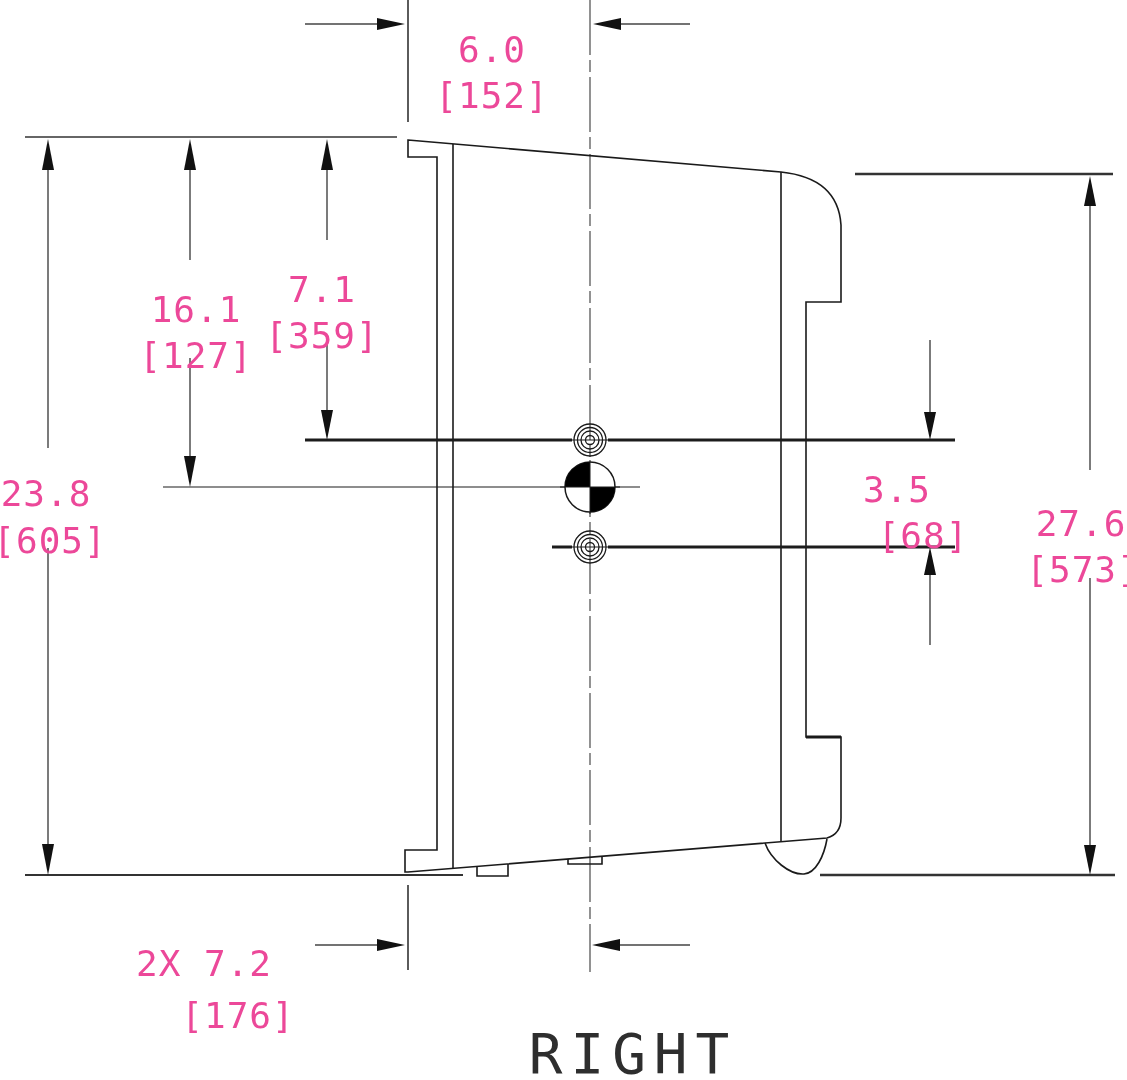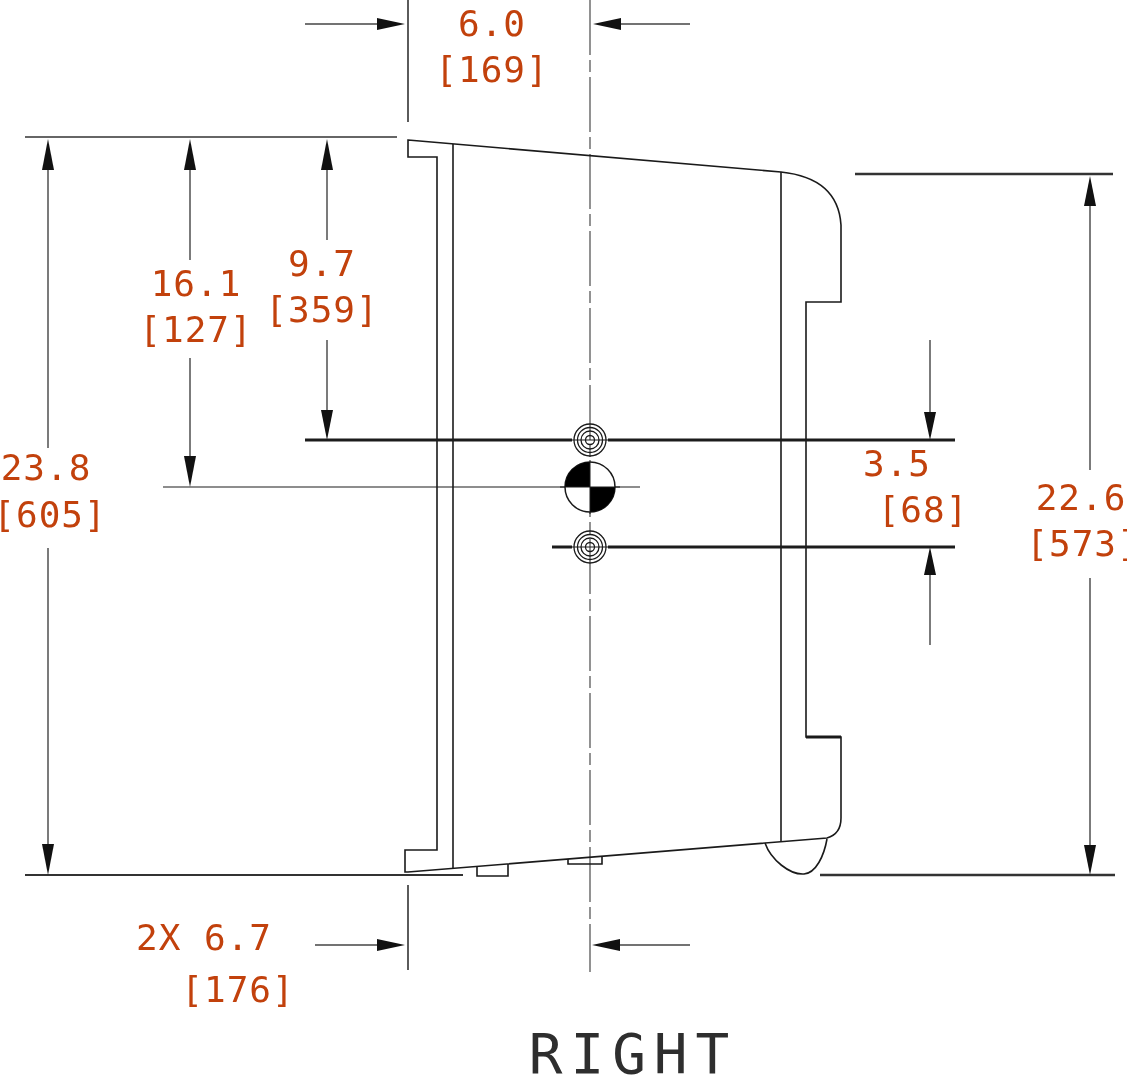--- a/index.html
+++ b/index.html
@@ -4,21 +4,21 @@
 <style>
   html,body{margin:0;padding:0;background:#ffffff;}
   #stage{
     position:relative;width:1127px;height:1080px;background:#fff;
     overflow:hidden;font-family:"DejaVu Sans Mono","Liberation Mono",monospace;
   }
   #linework{position:absolute;left:0;top:0;}
   .dim{
     position:absolute;transform:translateX(-50%);
     font-size:36px;line-height:1.0;letter-spacing:1px;
-    color:#c2410c;white-space:nowrap;
+    color:#ec4899;white-space:nowrap;margin-top:26px;
   }
   .view-label{
     position:absolute;transform:translateX(-50%);
     font-size:56px;line-height:1.0;letter-spacing:8px;
     color:#2e2e2e;white-space:nowrap;
   }
 </style>
 </head>
 <body>
 
@@ -115,34 +115,34 @@
 
     <g stroke="#444" fill="#111" stroke-width="1.4">
       <path d="M315 945 H377" fill="none"></path>
       <polygon points="405,945 377,939 377,951" stroke="none"></polygon>
       <path d="M620 945 H690" fill="none"></path>
       <polygon points="592,945 620,939 620,951" stroke="none"></polygon>
     </g>
   </svg>
 
   <div class="dim" style="left:492px;top:6px">6.0</div>
-  <div class="dim" style="left:492px;top:52px">[169]</div>
+  <div class="dim" style="left:492px;top:52px">[152]</div>
 
   <div class="dim" style="left:196px;top:266px">16.1</div>
   <div class="dim" style="left:196px;top:312px">[127]</div>
 
-  <div class="dim" style="left:322px;top:246px">9.7</div>
+  <div class="dim" style="left:322px;top:246px">7.1</div>
   <div class="dim" style="left:322px;top:292px">[359]</div>
 
   <div class="dim" style="left:46px;top:450px">23.8</div>
   <div class="dim" style="left:50px;top:497px">[605]</div>
 
   <div class="dim" style="left:897px;top:446px">3.5</div>
   <div class="dim" style="left:923px;top:492px">[68]</div>
 
-  <div class="dim" style="left:1081px;top:480px">22.6</div>
+  <div class="dim" style="left:1081px;top:480px">27.6</div>
   <div class="dim" style="left:1083px;top:526px">[573]</div>
 
-  <div class="dim" style="left:204px;top:920px">2X 6.7</div>
+  <div class="dim" style="left:204px;top:920px">2X 7.2</div>
   <div class="dim" style="left:238px;top:972px">[176]</div>
 
   <div class="view-label" style="left:633px;top:1026px">RIGHT</div>
 </div>
 
 </body></html>

